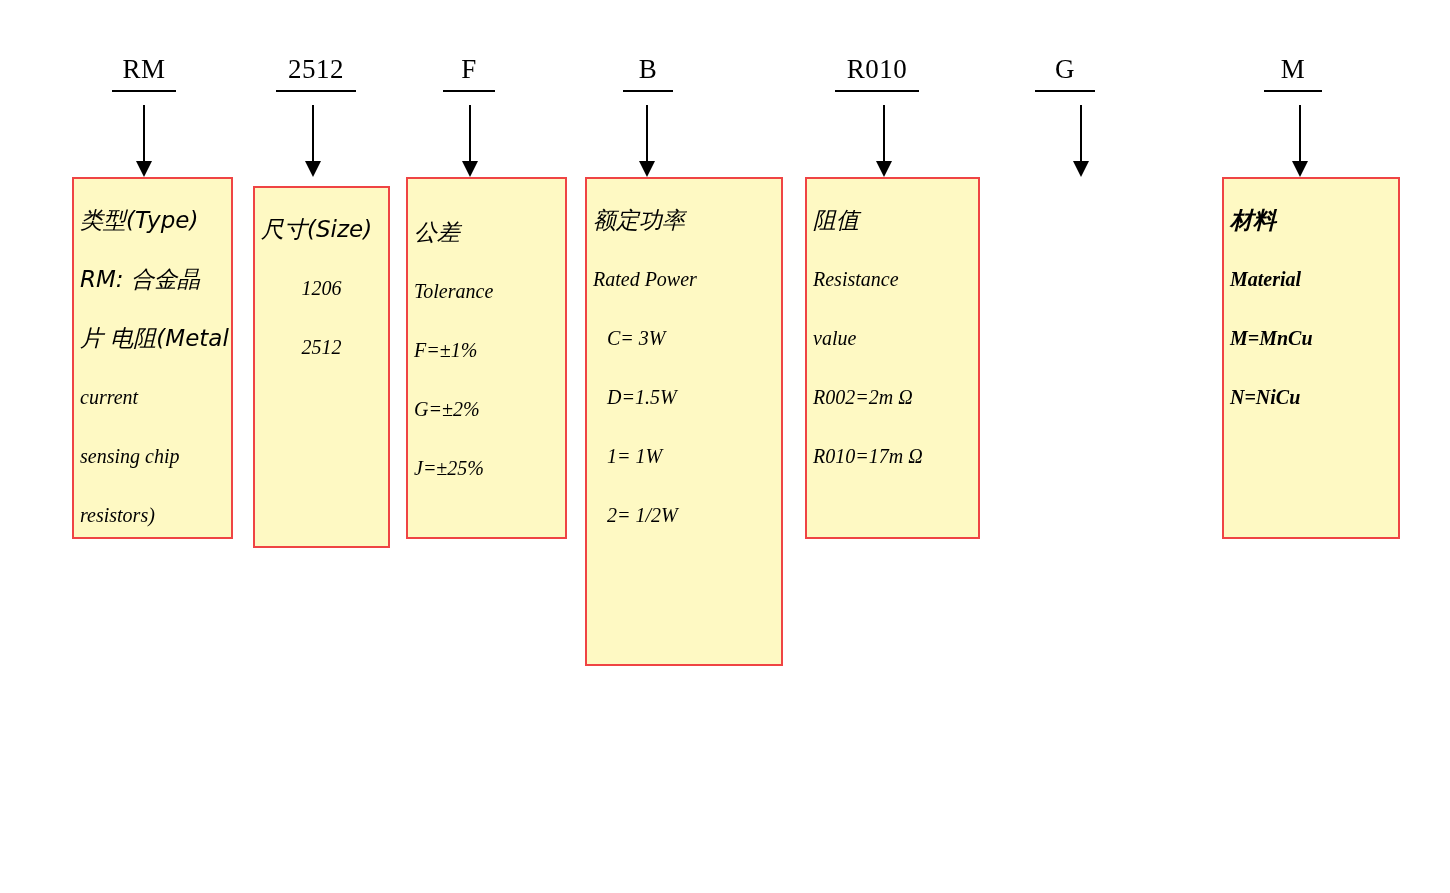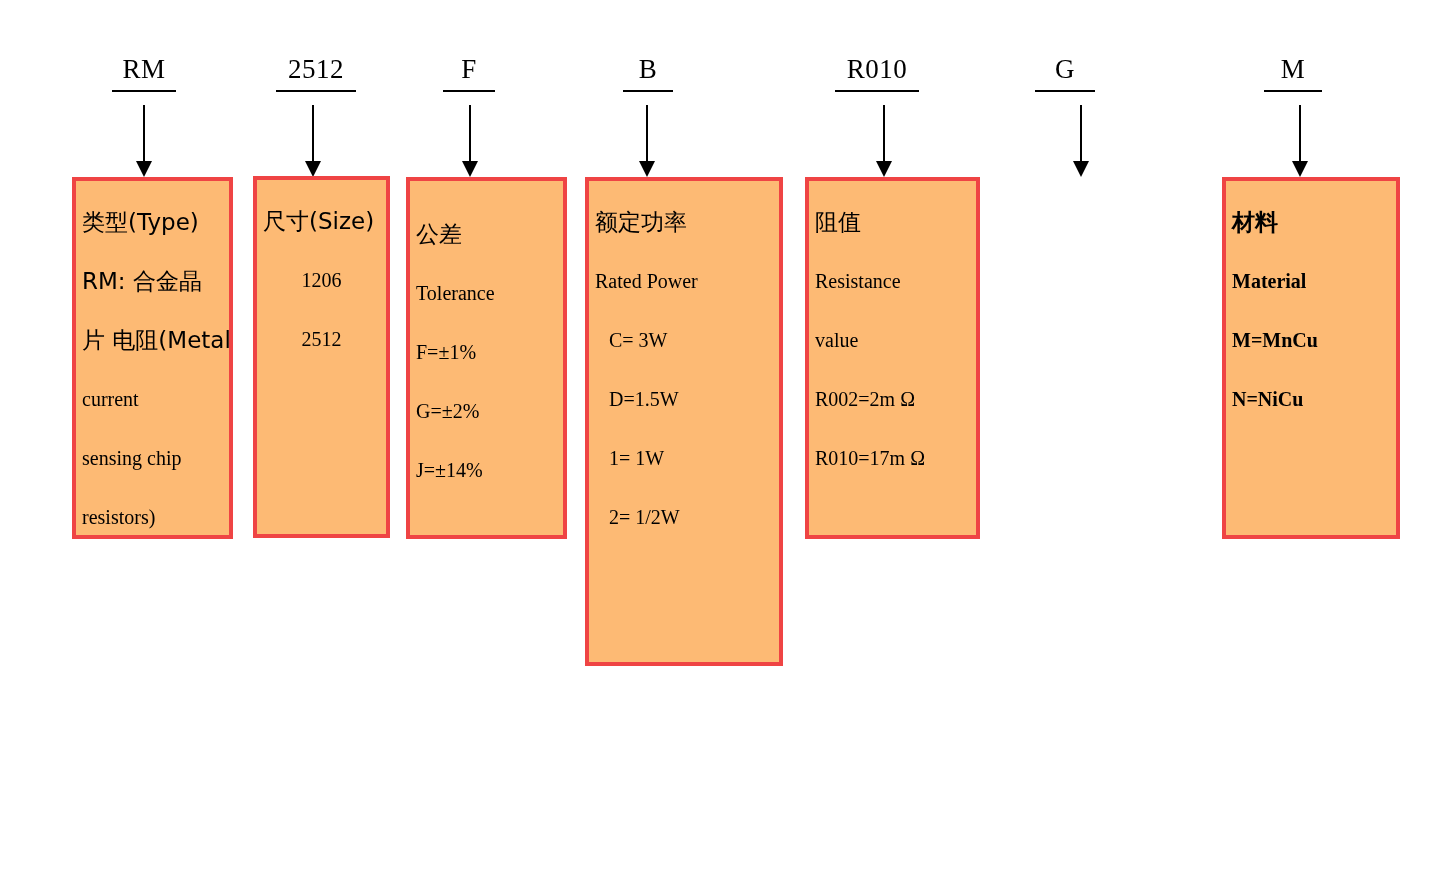--- a/index.html
+++ b/index.html
@@ -54,24 +54,25 @@
     width: 0;
     height: 0;
     border-left: 8.5px solid transparent;
     border-right: 8.5px solid transparent;
     border-top: 16px solid #000;
   }
 
   
   .box {
     position: absolute;
-    border: 4px solid #ef4444;
-    background: #fdba74;
+    border: 2px solid #ef4444;
+    background: #fef9c3;
     box-sizing: border-box;
     overflow: hidden;
+    font-style: italic;
   }
   .box-lines {
     position: absolute;
     left: 0;
     right: 0;
     top: 0;
   }
   .line {
     font-size: 20px;
     line-height: 59px;
@@ -114,39 +115,39 @@
         <div class="line">current</div>
         <div class="line">sensing chip</div>
         <div class="line">resistors)</div>
       </div>
     </div>
     <div class="col-header" style="left: 276px; top: 56px; width: 80px;">2512</div>
     <div class="arrow" style="left: 305px; top: 105px; height: 72px;">
       <div class="shaft" style="height: 56px;"></div>
       <div class="head" style="top: 56px;"></div>
     </div>
-    <div class="box" style="left: 253px; top: 176px; width: 137px; height: 362px; padding-left: 31px;">
+    <div class="box" style="left: 253px; top: 186px; width: 137px; height: 362px; padding-left: 31px;">
       <div class="box-lines" style="top: 12px;">
         <div class="line cjk">尺寸(Size)</div>
         <div class="line center">1206</div>
         <div class="line center">2512</div>
       </div>
     </div>
     <div class="col-header" style="left: 443px; top: 56px; width: 52px;">F</div>
     <div class="arrow" style="left: 462px; top: 105px; height: 72px;">
       <div class="shaft" style="height: 56px;"></div>
       <div class="head" style="top: 56px;"></div>
     </div>
     <div class="box" style="left: 406px; top: 177px; width: 161px; height: 362px;">
       <div class="box-lines" style="top: 24px;">
         <div class="line cjk">公差</div>
         <div class="line">Tolerance</div>
         <div class="line">F=±1%</div>
         <div class="line">G=±2%</div>
-        <div class="line">J=±14%</div>
+        <div class="line">J=±25%</div>
       </div>
     </div>
     <div class="col-header" style="left: 623px; top: 56px; width: 50px;">B</div>
     <div class="arrow" style="left: 639px; top: 105px; height: 72px;">
       <div class="shaft" style="height: 56px;"></div>
       <div class="head" style="top: 56px;"></div>
     </div>
     <div class="box" style="left: 585px; top: 177px; width: 198px; height: 489px;">
       <div class="box-lines" style="top: 12px;">
         <div class="line cjk">额定功率</div>

